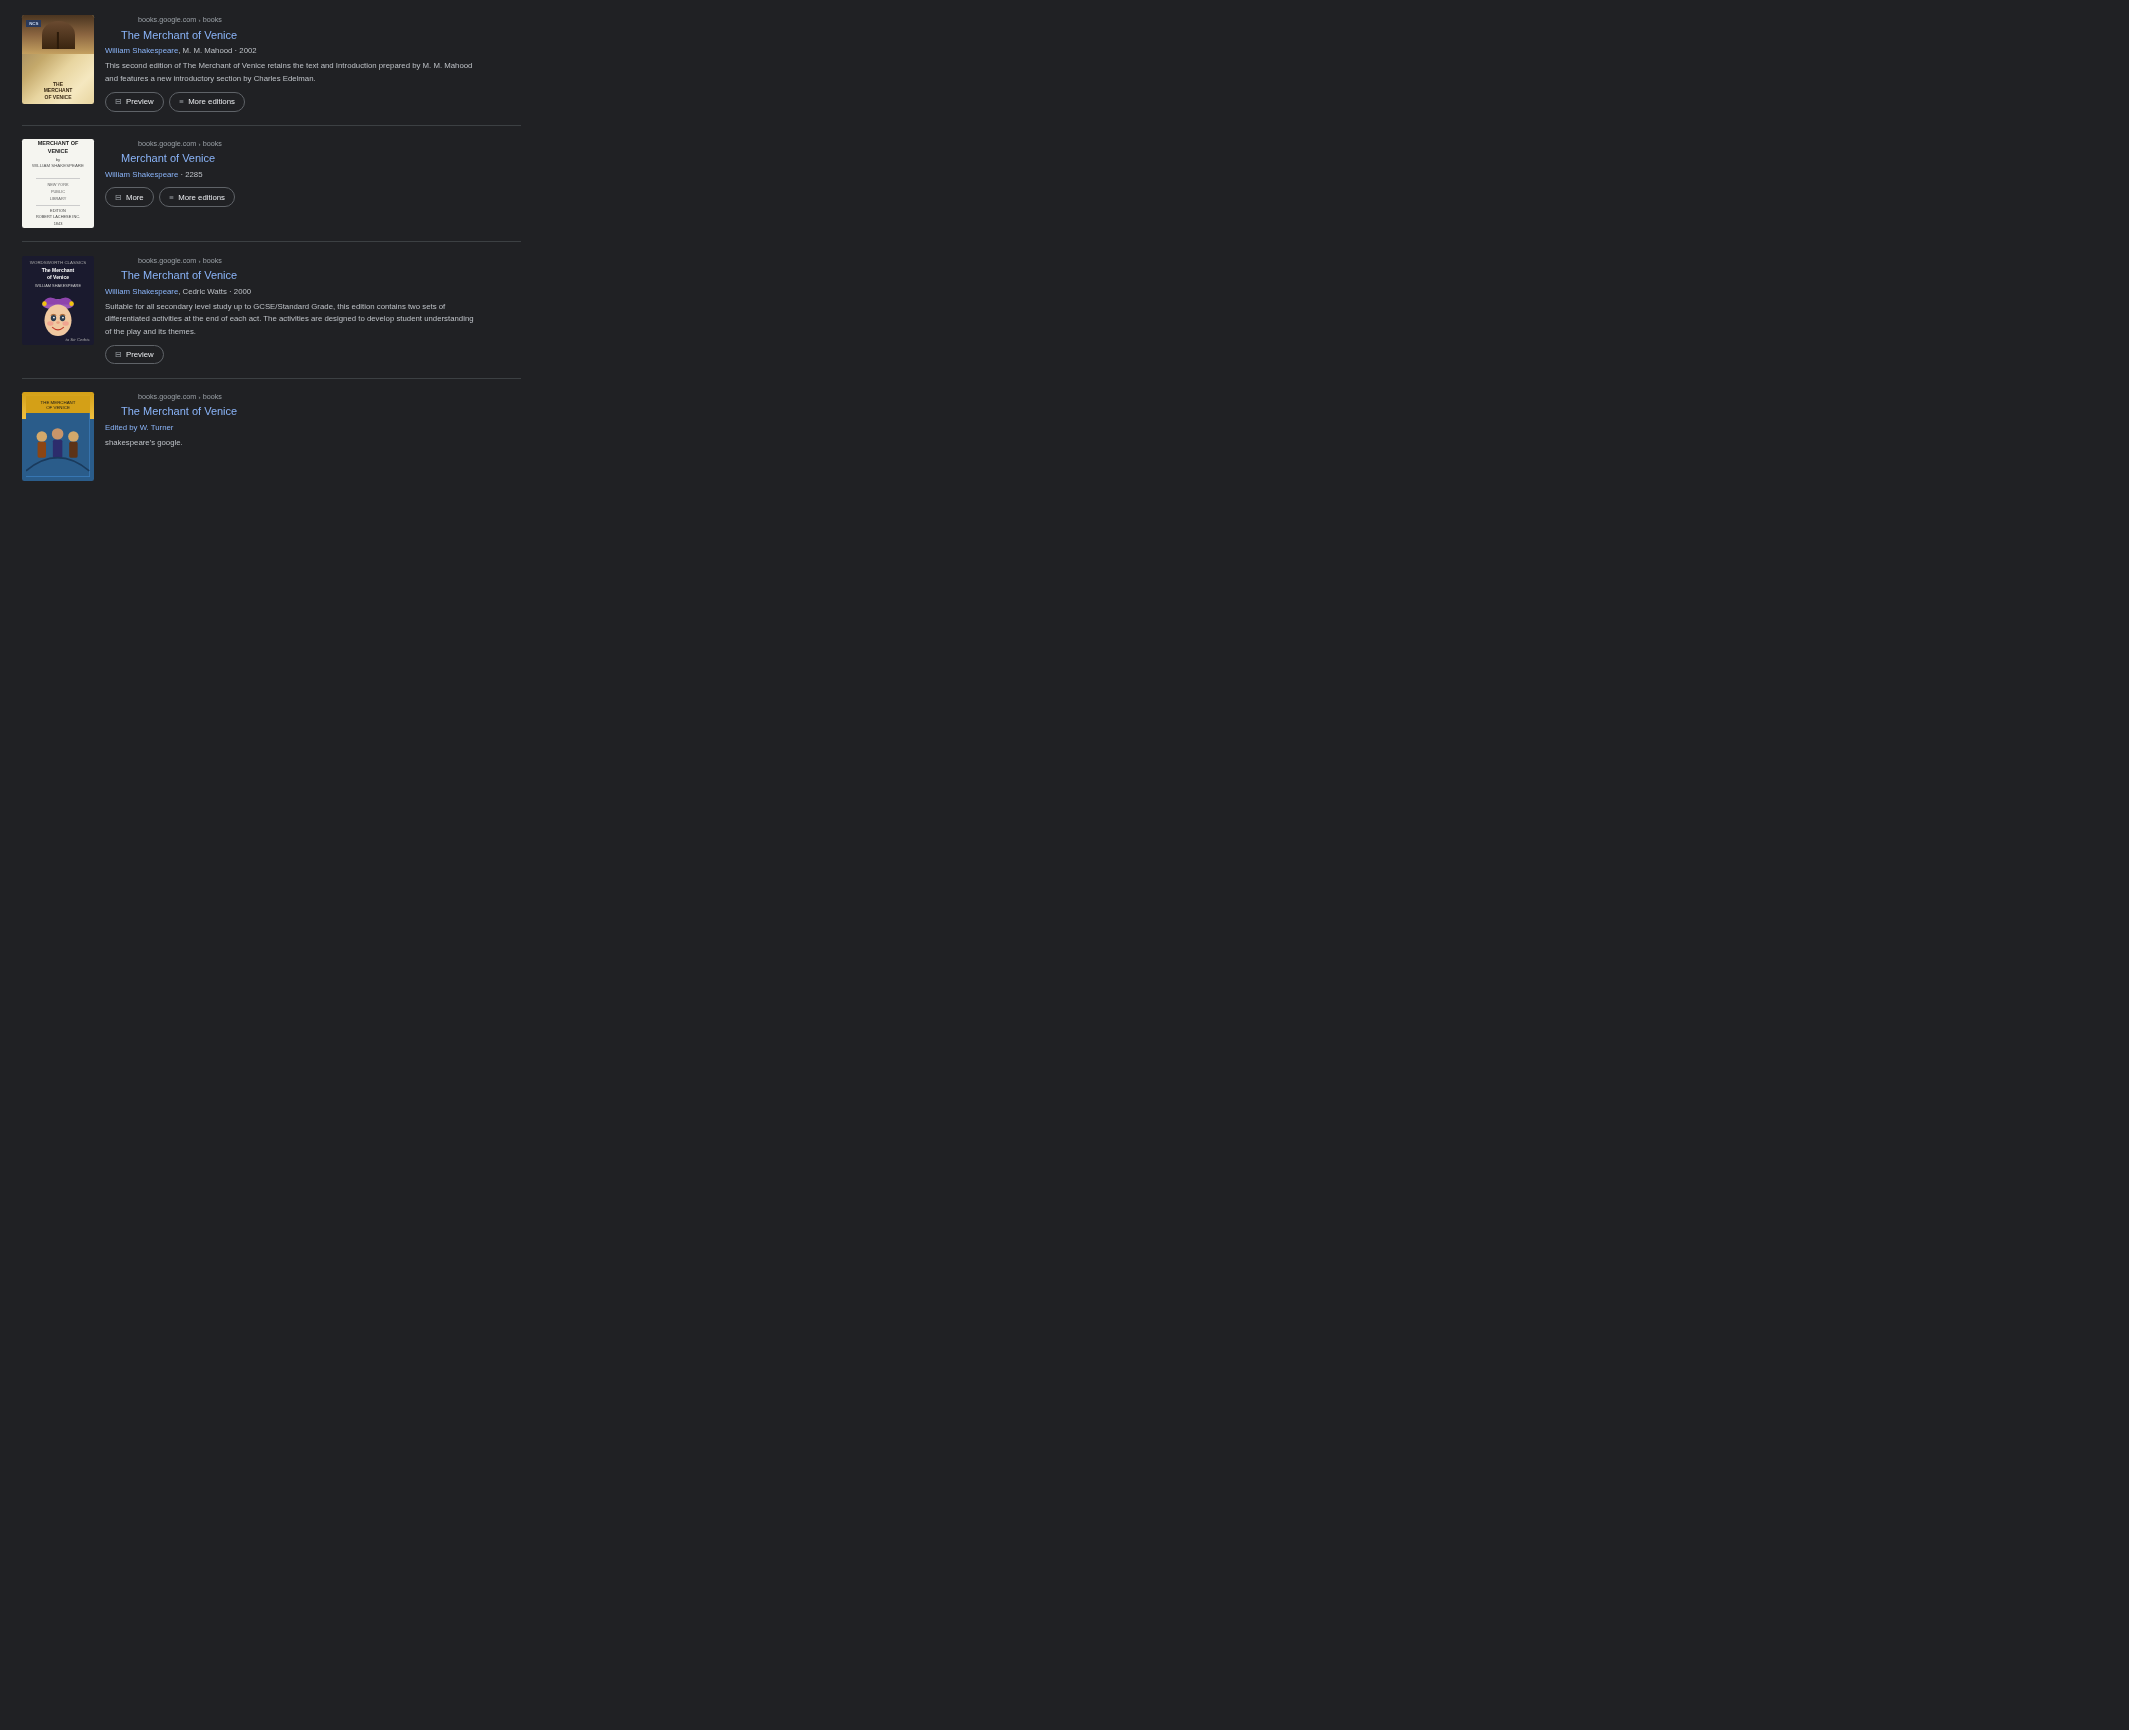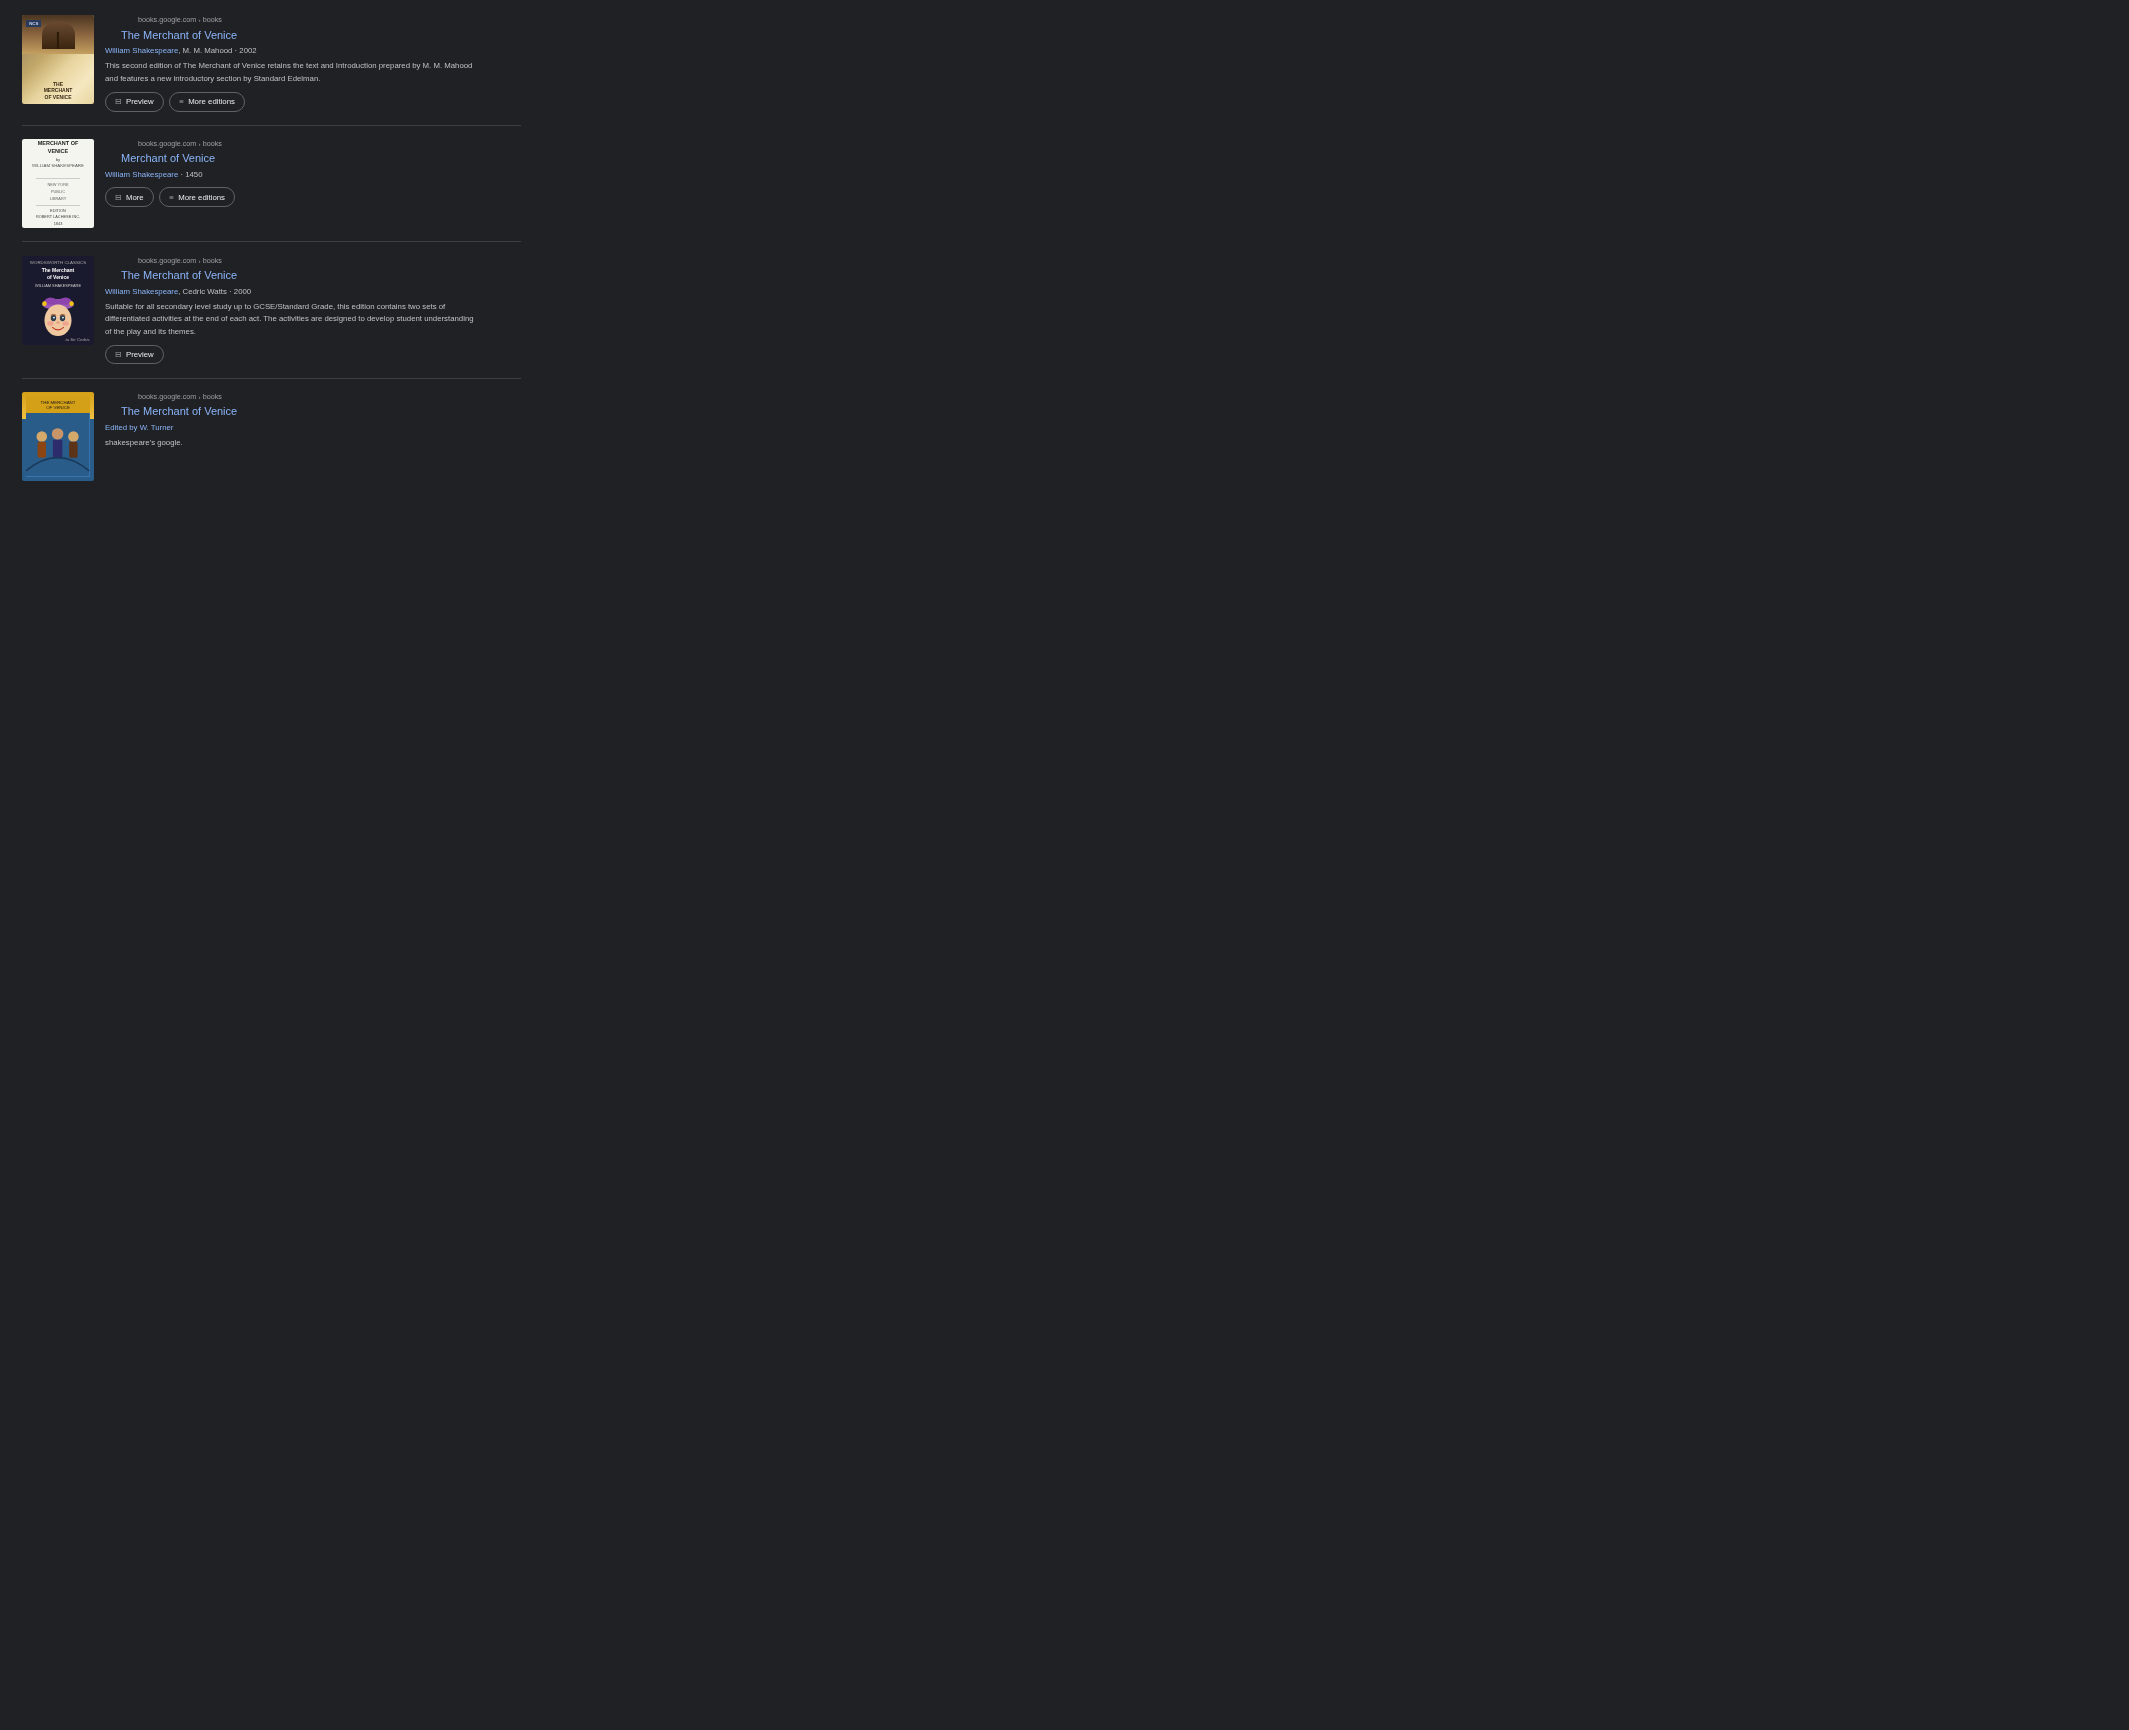--- a/index.html
+++ b/index.html
@@ -234,21 +234,21 @@
     <div class="result-content">
       <div class="breadcrumb">
         <span>books.google.com</span>
         <span class="breadcrumb-chevron">›</span>
         <span>books</span>
       </div>
       <a class="book-title">The Merchant of Venice</a>
       <div class="book-meta">
         <a class="author-link">William Shakespeare</a><span>, M. M. Mahood · 2002</span>
       </div>
-      <div class="book-description">This second edition of The Merchant of Venice retains the text and Introduction prepared by M. M. Mahood and features a new introductory section by Standard Edelman.</div>
+      <div class="book-description">This second edition of The Merchant of Venice retains the text and Introduction prepared by M. M. Mahood and features a new introductory section by Charles Edelman.</div>
       <div class="action-buttons">
         <a class="action-btn">
           <span class="btn-icon">⊟</span>
           <span>Preview</span>
         </a>
         <a class="action-btn">
           <span class="btn-icon">≡</span>
           <span>More editions</span>
         </a>
       </div>
@@ -268,21 +268,21 @@
     </div>
 
     <div class="result-content">
       <div class="breadcrumb">
         <span>books.google.com</span>
         <span class="breadcrumb-chevron">›</span>
         <span>books</span>
       </div>
       <a class="book-title">Merchant of Venice</a>
       <div class="book-meta">
-        <a class="author-link">William Shakespeare</a><span> · 1450</span>
+        <a class="author-link">William Shakespeare</a><span> · 2285</span>
       </div>
       <div class="action-buttons">
         <a class="action-btn">
           <span class="btn-icon">⊟</span>
           <span>More</span>
         </a>
         <a class="action-btn">
           <span class="btn-icon">≡</span>
           <span>More editions</span>
         </a>

